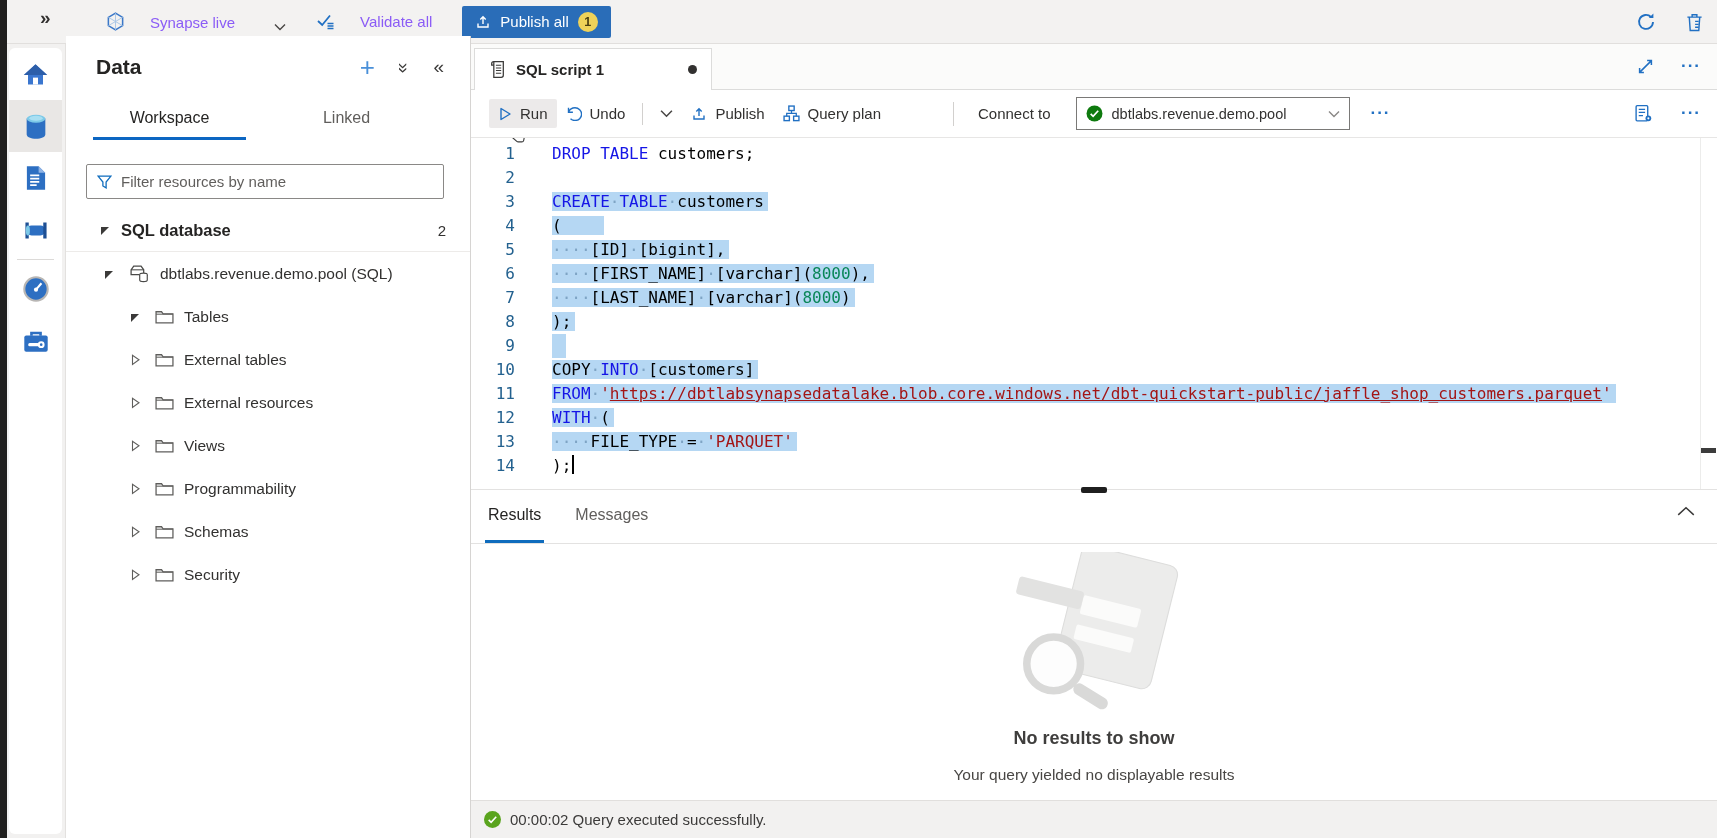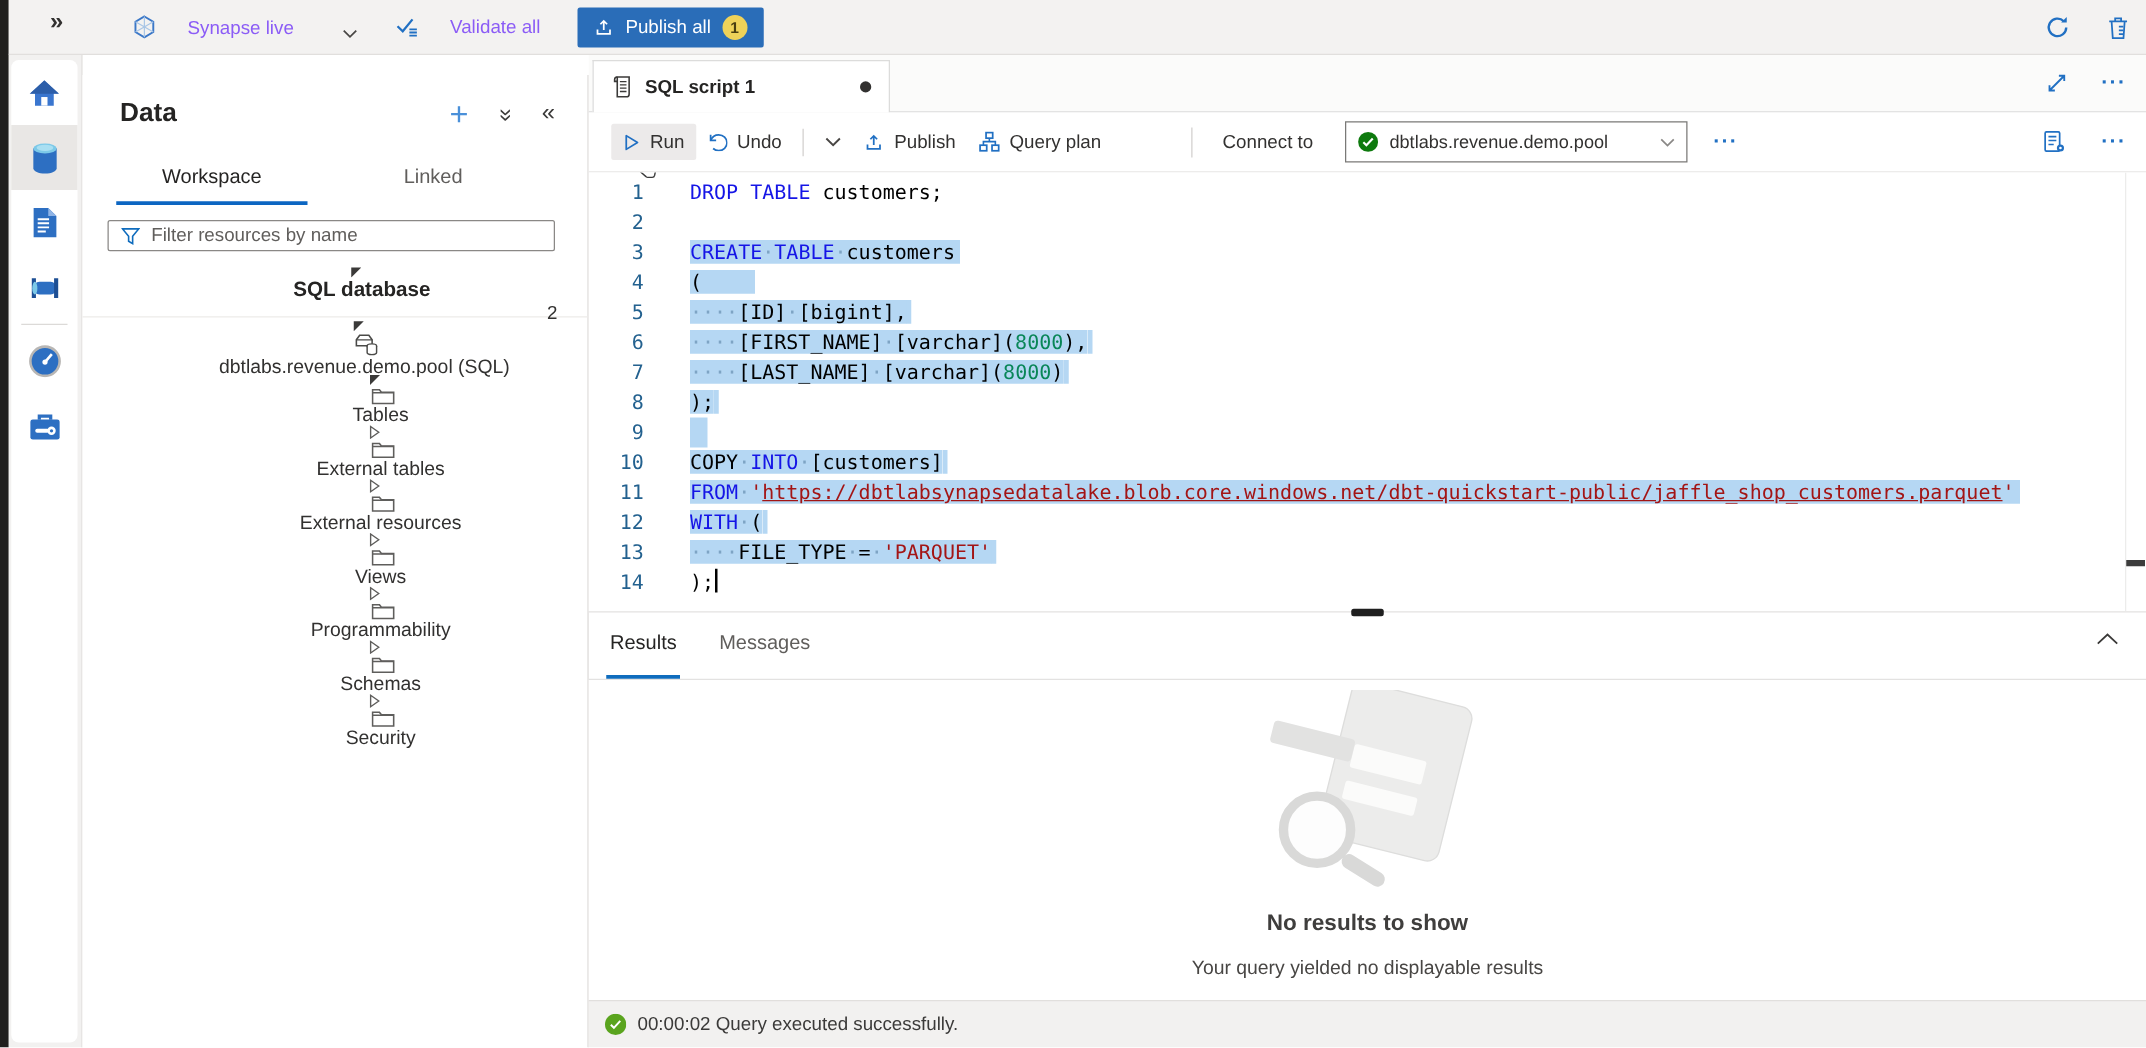--- a/index.html
+++ b/index.html
@@ -30,38 +30,38 @@
 
   
   .rail{position:absolute;left:7px;top:44px;width:59px;bottom:0;background:#f2f1f0;border-right:1px solid #e3e1df;}
   .rail-inner{position:absolute;left:2px;top:4px;width:53px;bottom:4px;background:#fff;border-radius:6px;}
   .rail-cell{width:53px;height:52px;display:flex;align-items:center;justify-content:center;cursor:pointer;}
   .rail-cell.active{background:#e9e7e5;}
   .rail-cell .svgi{display:flex;}
   .rail-divider{height:1px;background:#dcdad8;margin:3px 8px;}
 
   
-  .explorer{position:absolute;left:66px;top:60px;width:405px;bottom:0;background:#fff;border-right:1px solid #d6d4d2;}
+  .explorer{position:absolute;left:66px;top:36px;width:405px;bottom:0;background:#fff;border-right:1px solid #d6d4d2;}
   .ex-header{height:62px;display:flex;align-items:center;padding:0 28px 0 30px;}
   .ex-title{font-size:21px;font-weight:bold;color:#252423;flex:0 0 auto;}
   .ex-hicons{margin-left:auto;display:flex;align-items:center;gap:25px;}
   .plus-ic{color:#4a90d9;font-size:26px;font-weight:300;line-height:1;cursor:pointer;}
   .dblchev{font-size:19px;color:#3b3a39;cursor:pointer;letter-spacing:-2px;}
   .dblchev.down{display:inline-block;transform:rotate(90deg);}
   .ex-tabs{display:flex;height:42px;align-items:stretch;}
   .ex-tab{display:flex;align-items:center;justify-content:center;font-size:16px;color:#605e5c;cursor:pointer;border-bottom:3px solid transparent;}
   .ex-tab.t1{width:153px;margin-left:27px;}
   .ex-tab.t2{width:153px;margin-left:24px;}
   .ex-tab.active{color:#252423;border-bottom-color:#0c66c2;}
-  .ex-filter{margin:12px 26px 0 20px;height:25px;border:1px solid #8a8886;border-radius:2px;
+  .ex-filter{margin:24px 26px 0 20px;height:35px;border:1px solid #8a8886;border-radius:2px;
     display:flex;align-items:center;padding:0 10px;gap:9px;background:#fff;}
   .ex-filter input{border:none;outline:none;flex:1;font-size:15px;font-family:inherit;color:#323130;background:transparent;}
   .ex-filter input::placeholder{color:#605e5c;}
   .tree{margin-top:10px;}
-  .tree-row{height:43px;display:flex;align-items:center;cursor:pointer;font-size:15.5px;color:#323130;flex-direction:column;}
+  .tree-row{height:43px;display:flex;align-items:center;cursor:pointer;font-size:15.5px;color:#323130;}
   .tree-row .tw{width:12px;display:flex;justify-content:center;flex:0 0 12px;}
   .tree-row.root{padding-left:33px;border-bottom:1px solid #edebe9;}
   .tree-row.root .lbl{font-size:16.5px;font-weight:bold;margin-left:10px;color:#252423;}
   .tree-row.root .count{margin-left:auto;margin-right:24px;font-size:15px;color:#323130;}
   .tree-row.pool{padding-left:37px;}
   .tree-row.pool .nico{margin-left:14px;display:flex;}
   .tree-row.pool .lbl{margin-left:10px;}
   .tree-row.folder{padding-left:63px;}
   .tree-row.folder .nico{margin-left:14px;display:flex;}
   .tree-row.folder .lbl{margin-left:10px;}

